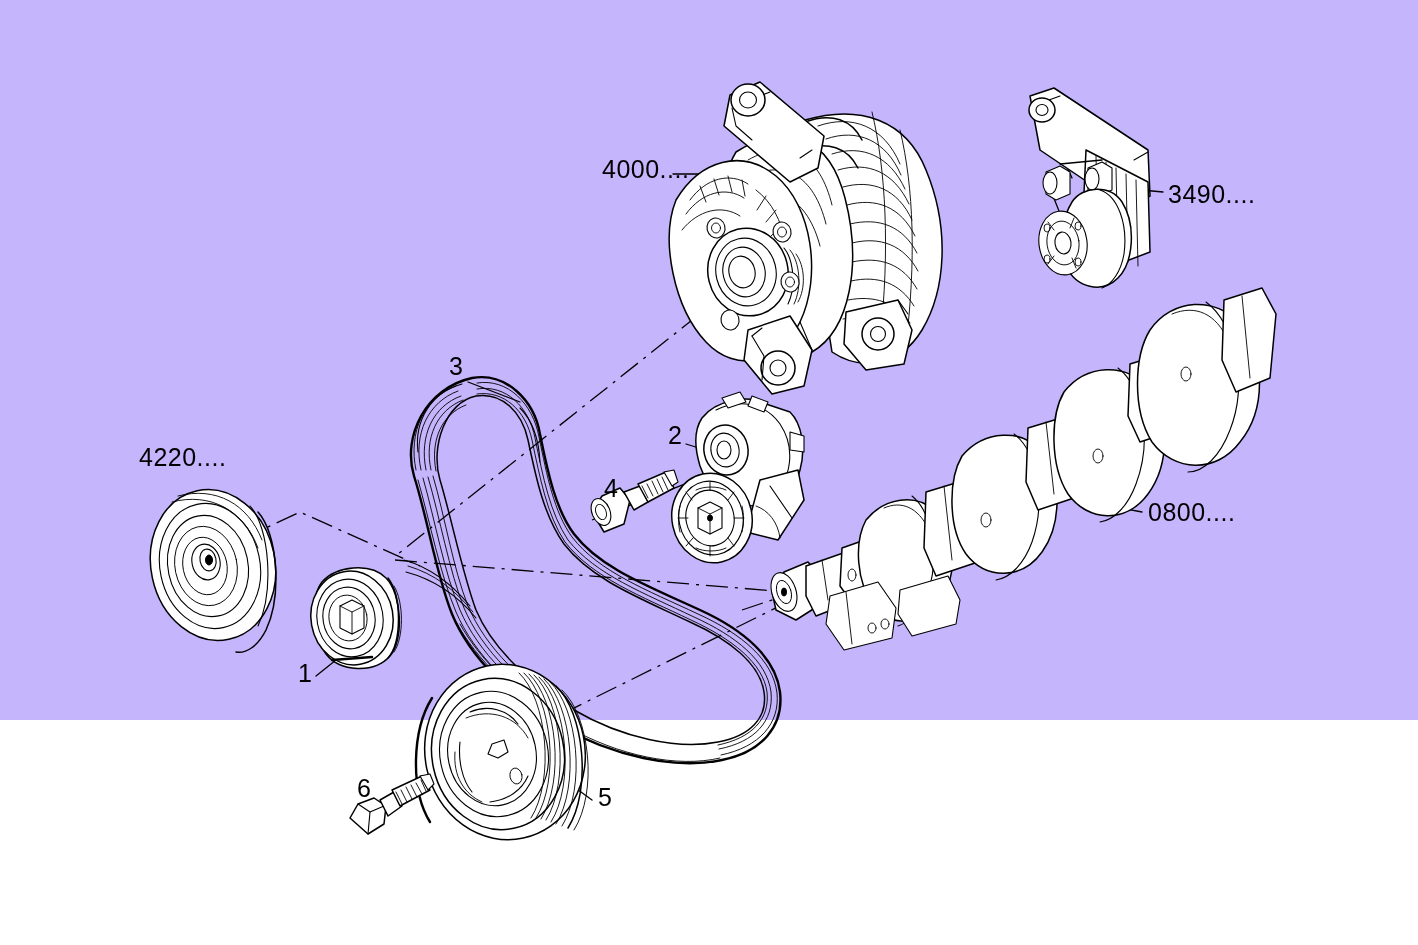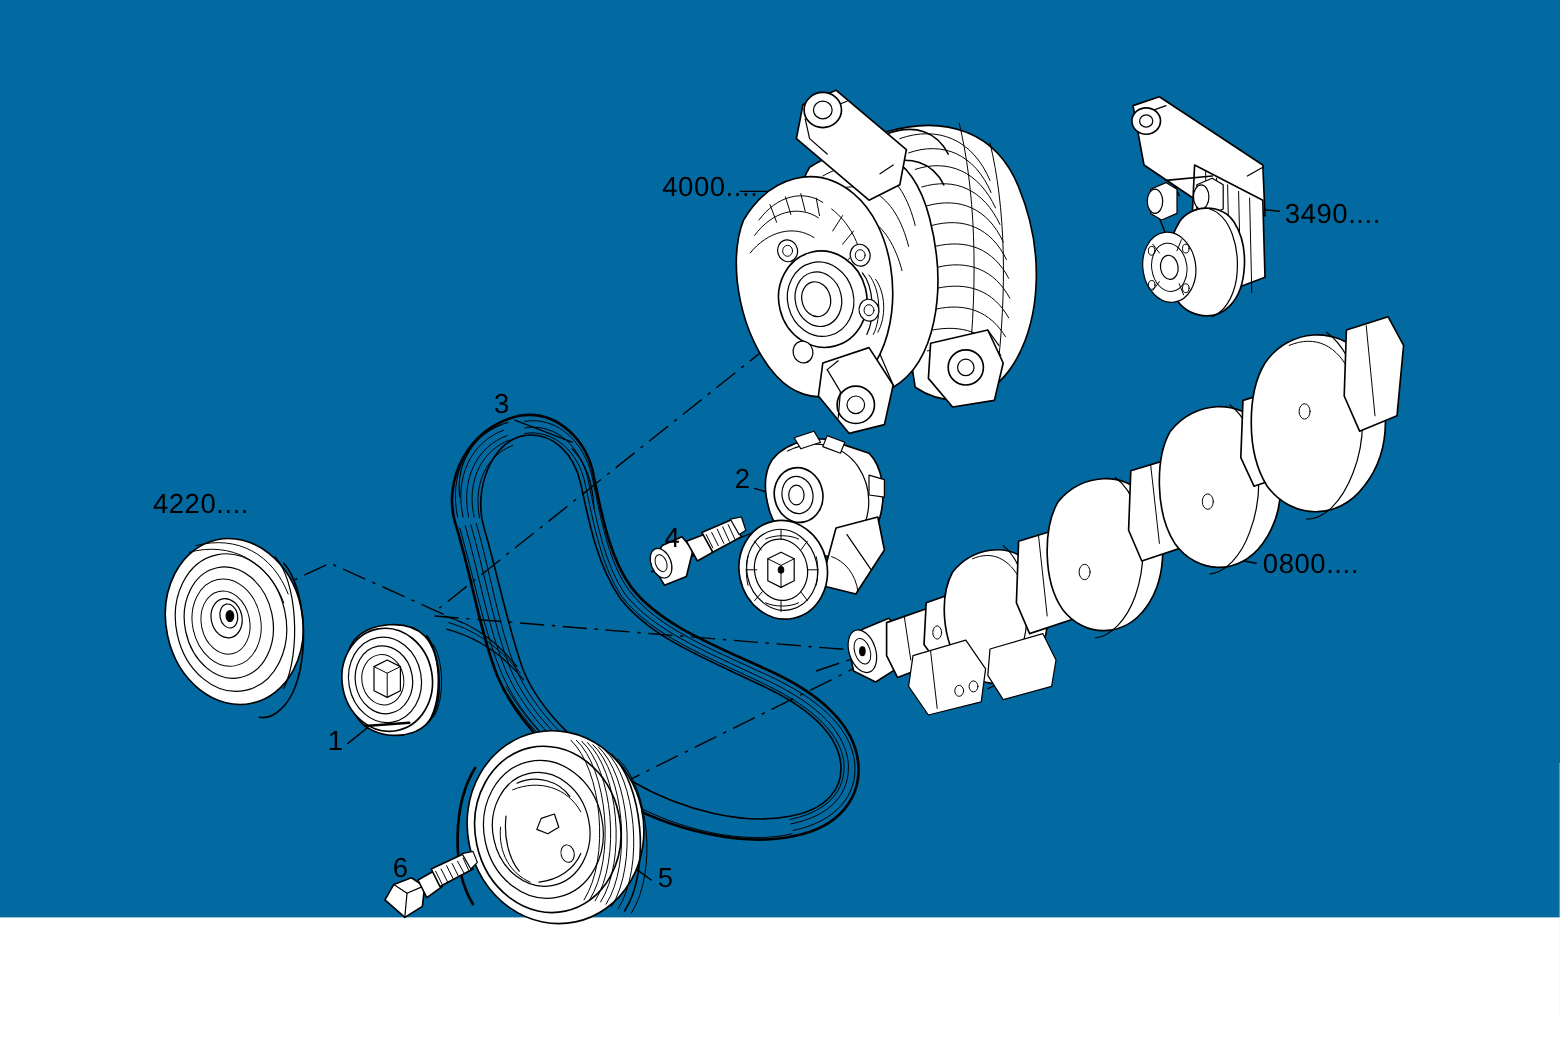--- a/index.html
+++ b/index.html
@@ -10,22 +10,22 @@
   }
   body {
     font-family: "Liberation Sans", sans-serif;
     width: 1418px;
     height: 945px;
     overflow: hidden;
   }
   #diagram-root {
     position: relative;
     width: 1418px;
-    height: 834px;
-    background: #0369a1;
+    height: 720px;
+    background: #c4b5fd;
   }
   svg.parts-svg {
     position: absolute;
     left: 0;
     top: 0;
     width: 1418px;
     height: 945px;
     display: block;
   }
   

